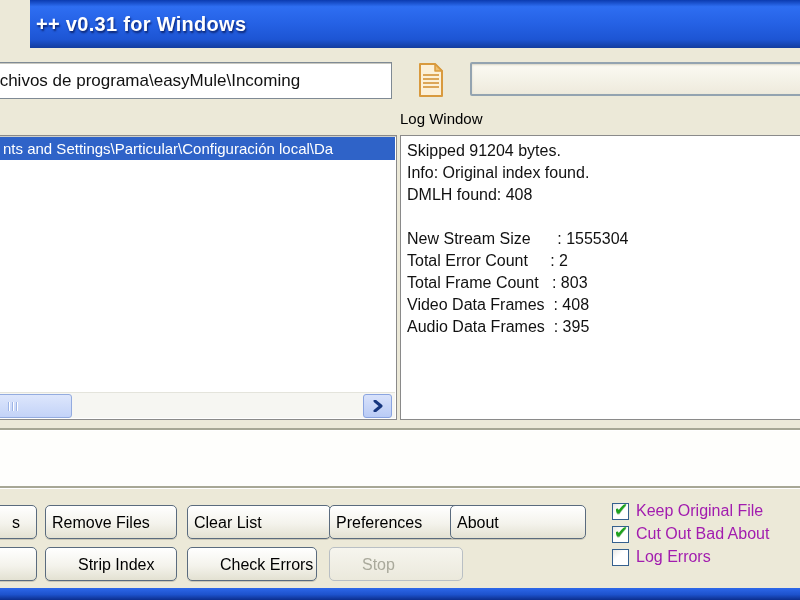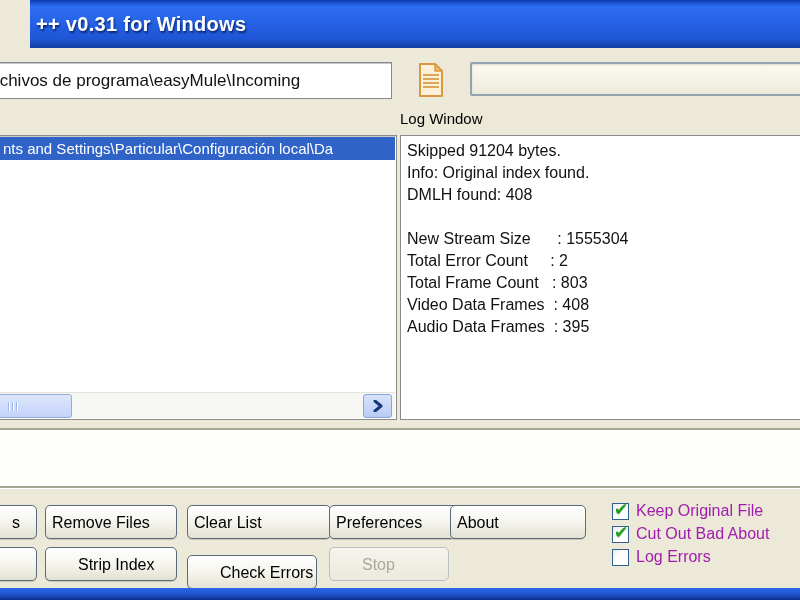--- a/index.html
+++ b/index.html
@@ -137,22 +137,22 @@
   <div class="divider div2"></div>
 
   <button class="btn partial r1" style="left:-62px;width:99px;">s</button>
   <button class="btn r1" style="left:45px;width:132px;">Remove Files</button>
   <button class="btn r1" style="left:187px;width:144px;">Clear List</button>
   <button class="btn r1" style="left:329px;width:130px;">Preferences</button>
   <button class="btn r1" style="left:450px;width:136px;">About</button>
 
   <button class="btn partial r2" style="left:-62px;width:99px;"></button>
   <button class="btn r2" style="left:45px;width:132px;">Strip Index</button>
-  <button class="btn r2" style="left:187px;width:130px;margin-top:8px;">Check Errors</button>
-  <button class="btn disabled r2" style="left:329px;width:120px;">Stop</button>
+  <button class="btn r2" style="left:187px;width:130px;">Check Errors</button>
+  <button class="btn disabled r2" style="left:329px;width:134px;">Stop</button>
 
   <div class="chk-row" style="top:501px;">
     <span class="chk-box">
       <span class="chk-mark">✔</span>
     </span>
     <span class="chk-label">Keep Original File</span>
   </div>
   <div class="chk-row" style="top:524px;">
     <span class="chk-box">
       <span class="chk-mark">✔</span>

